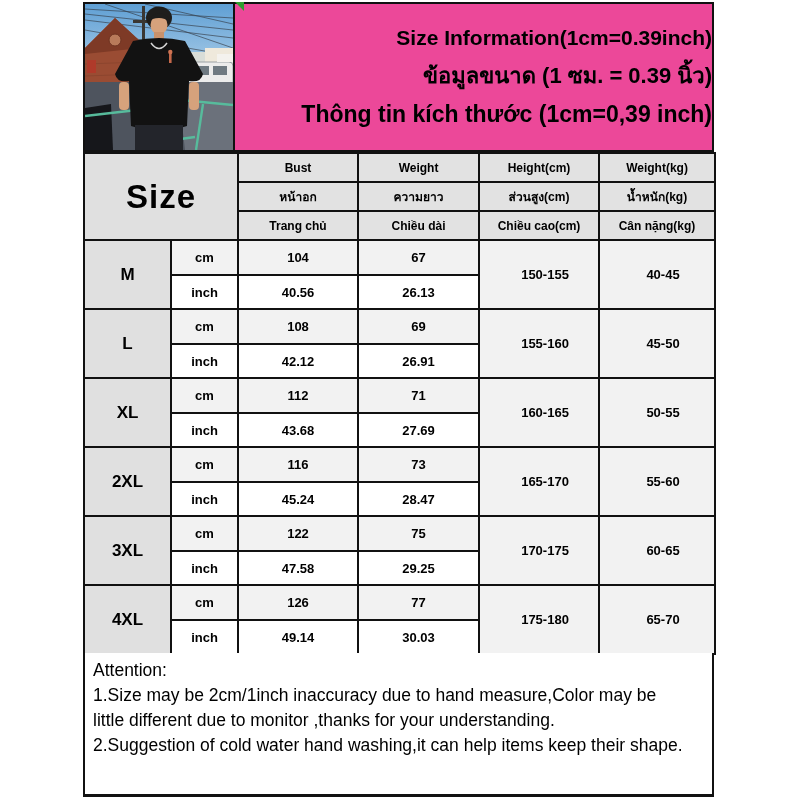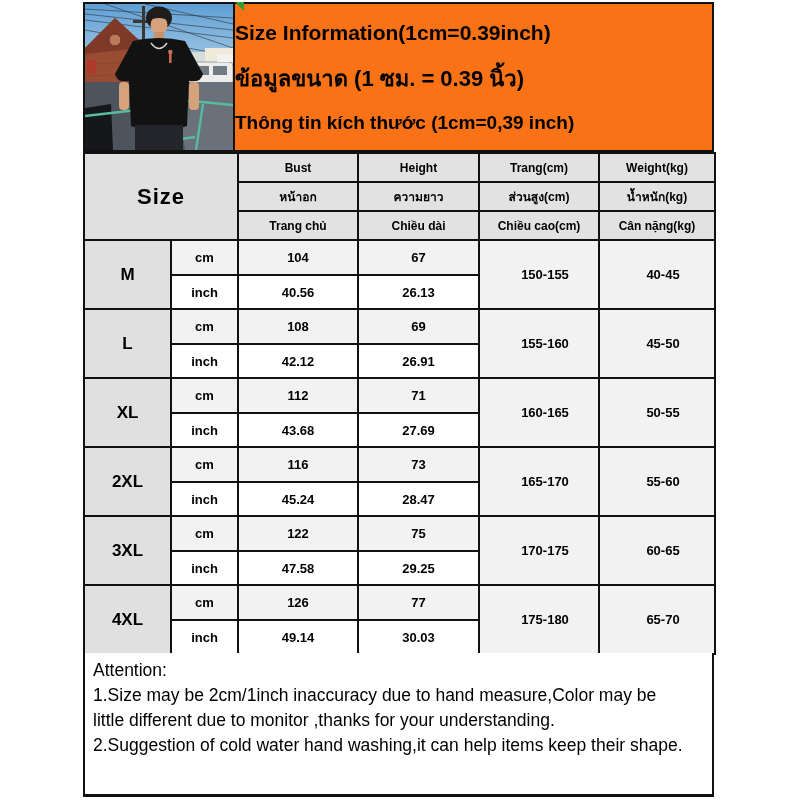--- a/index.html
+++ b/index.html
@@ -20,40 +20,40 @@
   .green-corner {
     position:absolute; left:235px; top:2px; width:0; height:0;
     border-top:9px solid #2f9e2f; border-left:9px solid transparent;
     z-index:3;
   }
 
   
   .title-box {
     position:absolute; left:233px; top:2px; width:481px; height:150px;
     box-sizing:border-box; border:2px solid #111; border-left:2px solid #111;
-    background:#f97316;
-    display:flex; flex-direction:column; align-items:flex-start; justify-content:center;
-    gap:16px; text-align:center; font-weight:bold;
+    background:#ec4899;
+    display:flex; flex-direction:column; align-items:flex-end; justify-content:center;
+    gap:8px; text-align:center; font-weight:bold;
   }
   .title-en { font-size:21px; }
   .title-th { font-size:22px; }
-  .title-vi { font-size:19px; }
+  .title-vi { font-size:23px; }
 
   
   table.size-table {
     position:absolute; left:83px; top:152px; width:631px;
     border-collapse:collapse; table-layout:fixed;
   }
   .size-table th, .size-table td {
     border:2px solid #111; text-align:center; vertical-align:middle;
     padding:0; font-weight:bold; overflow:hidden; white-space:nowrap;
   }
   .size-table thead tr { height:29px; }
   .size-table thead th { background:#e2e2e2; font-size:12px; }
-  .size-table th.corner { background:#e0e0e0; font-size:22px; letter-spacing:1px; }
+  .size-table th.corner { background:#e0e0e0; font-size:33px; letter-spacing:1px; }
   .size-table tbody tr { height:34px; }
   .size-table tbody tr.cm-row { height:35px; }
   .size-table th.size-label { background:#e0e0e0; font-size:17px; }
   .size-table td { font-size:13px; }
   .size-table tr.cm-row td { background:#f2f2f2; }
   .size-table tr.inch-row td { background:#ffffff; }
   .size-table td.range { background:#f2f2f2;padding-left:12px; }
 
   
   .attention {
@@ -156,22 +156,22 @@
         <col style="width:67px">
         <col style="width:120px">
       <col style="width:121px">
         <col style="width:120px">
         <col style="width:116px">
     </colgroup>
     <thead>
       <tr>
         <th class="corner" rowspan="3" colspan="2">Size</th>
         <th>Bust</th>
-        <th>Height</th>
-        <th>Trang(cm)</th>
+        <th>Weight</th>
+        <th>Height(cm)</th>
         <th>Weight(kg)</th>
       </tr>
       <tr>
         <th>หน้าอก</th>
         <th>ความยาว</th>
         <th>ส่วนสูง(cm)</th>
         <th>น้ำหนัก(kg)</th>
       </tr>
       <tr>
         <th>Trang chủ</th>

